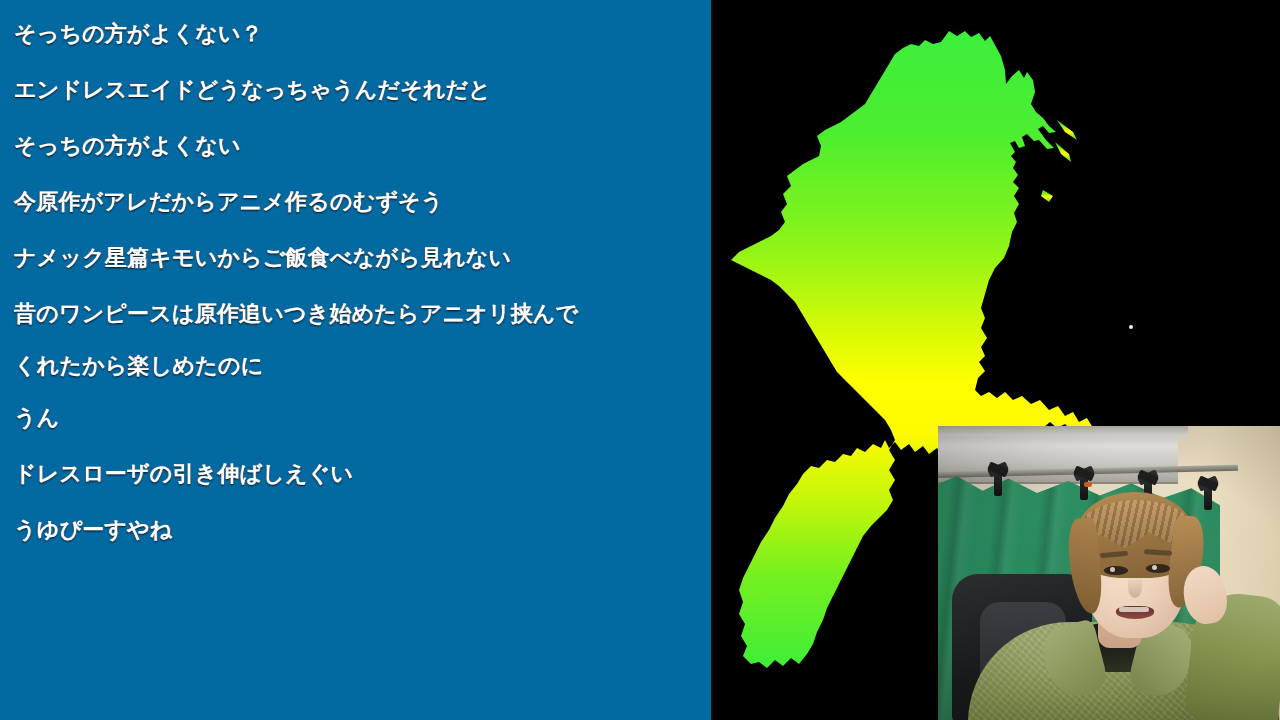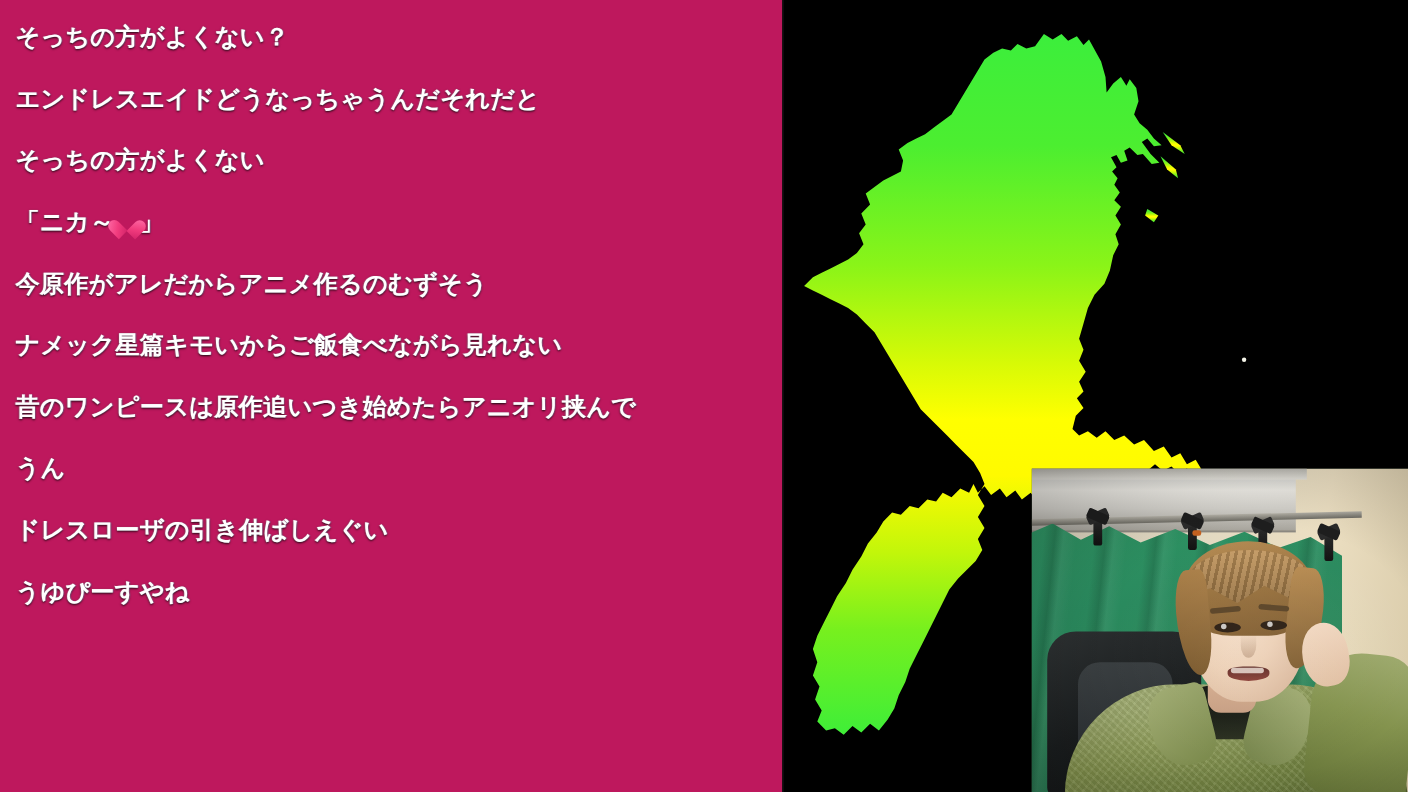--- a/index.html
+++ b/index.html
@@ -14,21 +14,21 @@
     position:relative;
     width:1280px; height:720px;
     background:#000;
   }
 
   
   #comment-panel {
     position:absolute;
     left:0; top:0;
     width:712px; height:720px;
-    background:#be185d;
+    background:#0369a1;
     overflow:hidden;
   }
   #comment-list {
     position:absolute;
     left:14px; top:6px;
     width:684px;
   }
   .comment-line {
     color:#ffffff;
     font-family:"Liberation Sans", sans-serif;
@@ -313,25 +313,25 @@
 
 <div id="stage">
 
   <div id="comment-panel">
     <div id="comment-list">
 
       <div class="comment-line">そっちの方がよくない？</div>
       <div class="comment-line">エンドレスエイドどうなっちゃうんだそれだと</div>
       <div class="comment-line">そっちの方がよくない</div>
 
-      <div class="comment-line"><span>「ニカ～</span><span class="heart-emoji"></span><span>」</span></div>
 
       <div class="comment-line">今原作がアレだからアニメ作るのむずそう</div>
       <div class="comment-line">ナメック星篇キモいからご飯食べながら見れない</div>
       <div class="comment-line">昔のワンピースは原作追いつき始めたらアニオリ挟んで</div>
+      <div class="comment-line wrapped">くれたから楽しめたのに</div>
       <div class="comment-line">うん</div>
       <div class="comment-line">ドレスローザの引き伸ばしえぐい</div>
       <div class="comment-line">うゆぴーすやね</div>
 
     </div>
   </div>
 
   <div id="panel-divider"></div>
 
   <div id="map-panel">

